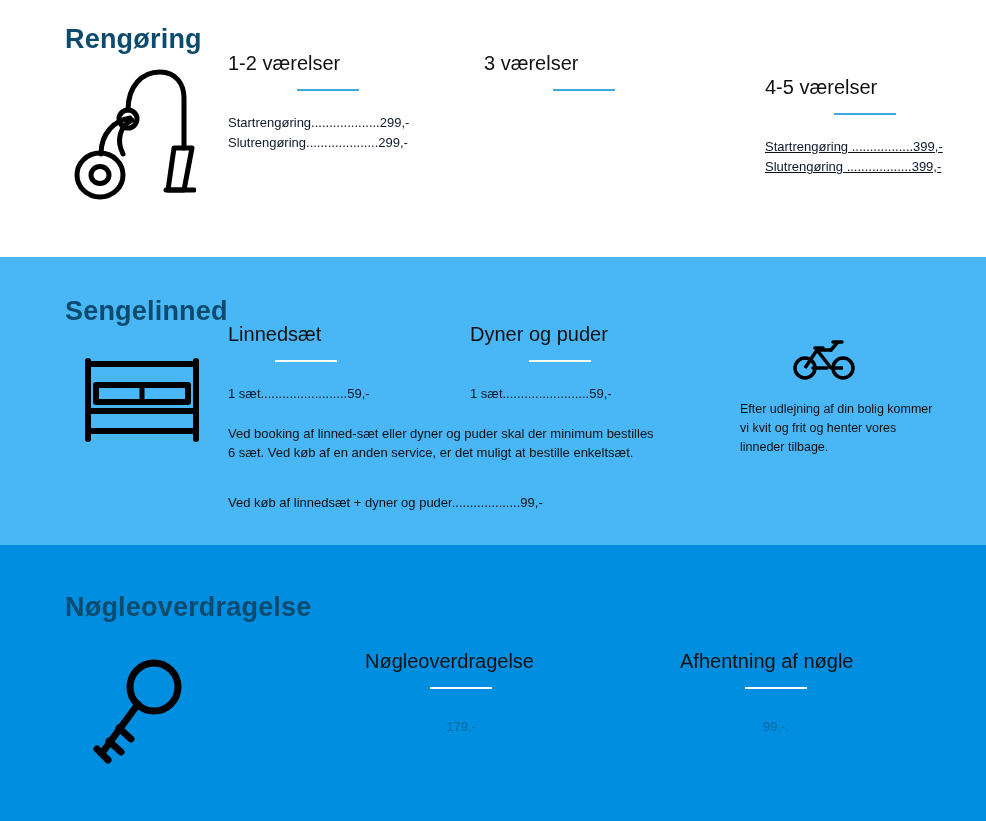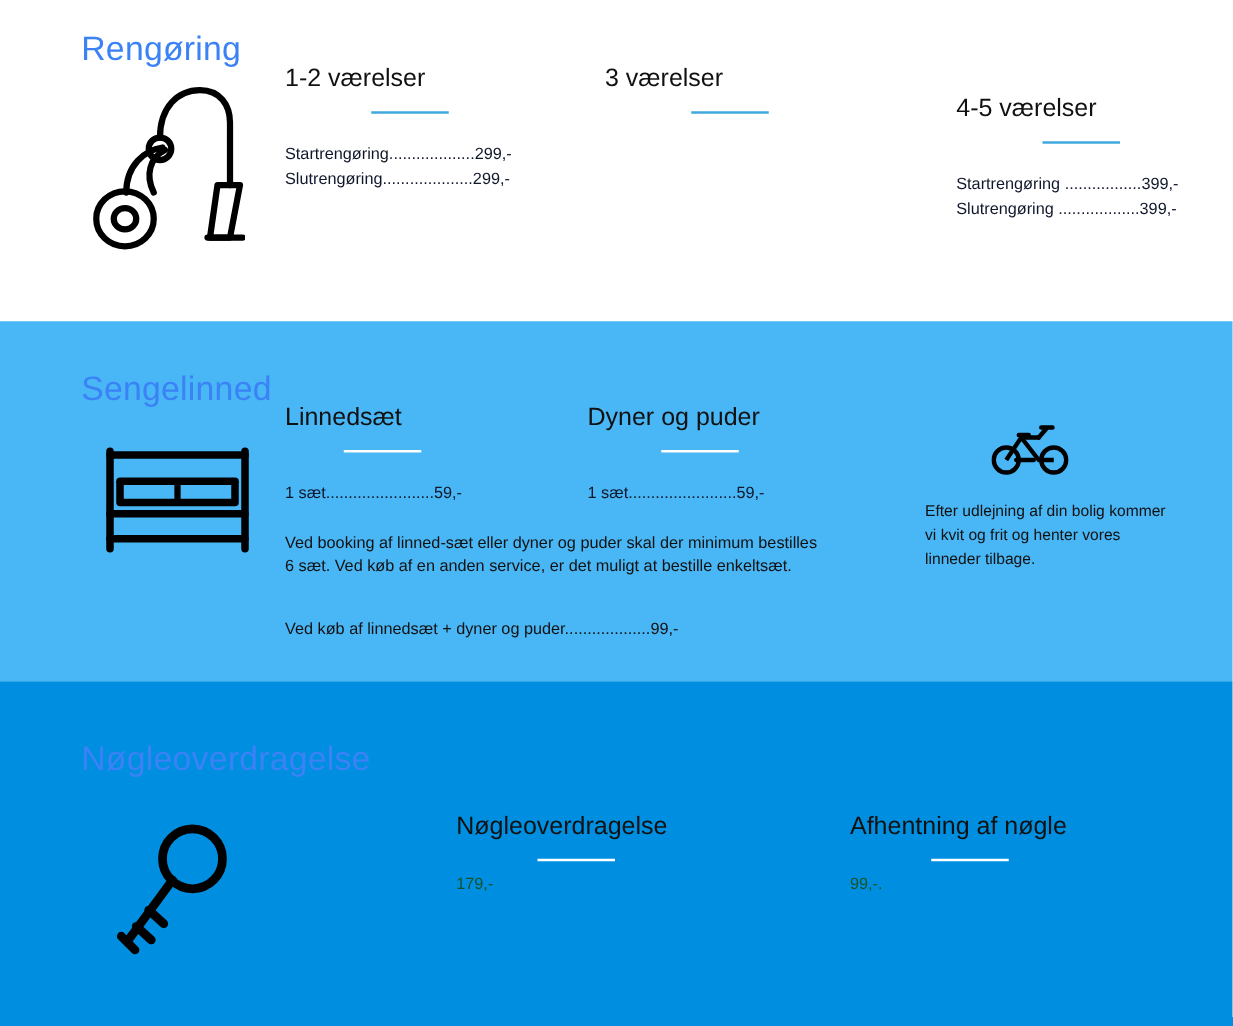--- a/index.html
+++ b/index.html
@@ -33,24 +33,24 @@
     height: 288px;
     background: #49b6f5;
   }
   .section-keys {
     height: 276px;
     background: #008fe0;
   }
 
   .section-title {
     position: absolute;
-    font-weight: normal;
+    font-weight: bold;
     font-size: 27px;
     letter-spacing: 0.2px;
-    color: #3b82f6;
+    color: #0c4a6e;
     margin: 0;
   }
   .title-cleaning { left: 65px; top: 24px; }
   .title-linen { left: 65px; top: 296px; }
   .title-keys { left: 65px; top: 592px; }
 
   
   .col-title {
     font-size: 20px;
     font-weight: normal;
@@ -77,21 +77,21 @@
   .block {
     position: absolute;
   }
 
   
   .col-1 { left: 228px; top: 52px; width: 200px; }
   .col-2 { left: 484px; top: 52px; width: 200px; }
   .col-3 { left: 765px; top: 52px; width: 200px; margin-top: 24px; }
   .col-1 .prices { margin-top: 22px; }
   .col-2 .prices { margin-top: 22px; }
-  .col-3 .prices { margin-top: 22px; }
+  .col-3 .prices { margin-top: 22px; text-decoration: underline; }
   .col-1 .prices { padding-left: 0px; }
   .col-2 .prices { padding-left: 0px; }
   .col-3 .prices { padding-left: 0px; }
 
   
   .col-linen-1 { left: 228px; top: 323px; width: 155px; }
   .col-linen-2 { left: 470px; top: 323px; width: 180px; }
   .linen-note {
     position: absolute;
     left: 228px;
@@ -117,24 +117,24 @@
     width: 200px;
     font-size: 12.5px;
     line-height: 19px;
     color: #111111;
   }
 
   
   .col-key-1 { left: 365px; top: 650px; width: 192px; }
   .col-key-2 { left: 680px; top: 650px; width: 192px; }
   .key-price {
-    margin-top: 10px;
-    text-align: left;
-    font-size: 13px;
-    color: #14532d;
+    margin-top: 30px;
+    text-align: center;
+    font-size: 13px;
+    color: #0369a1;
   }
 
   
   .icon {
     position: absolute;
   }
   .icon-vacuum { left: 68px; top: 62px; }
   .icon-bed { left: 82px; top: 355px; }
   .icon-bike { left: 793px; top: 338px; }
   .icon-key { left: 90px; top: 655px; }

